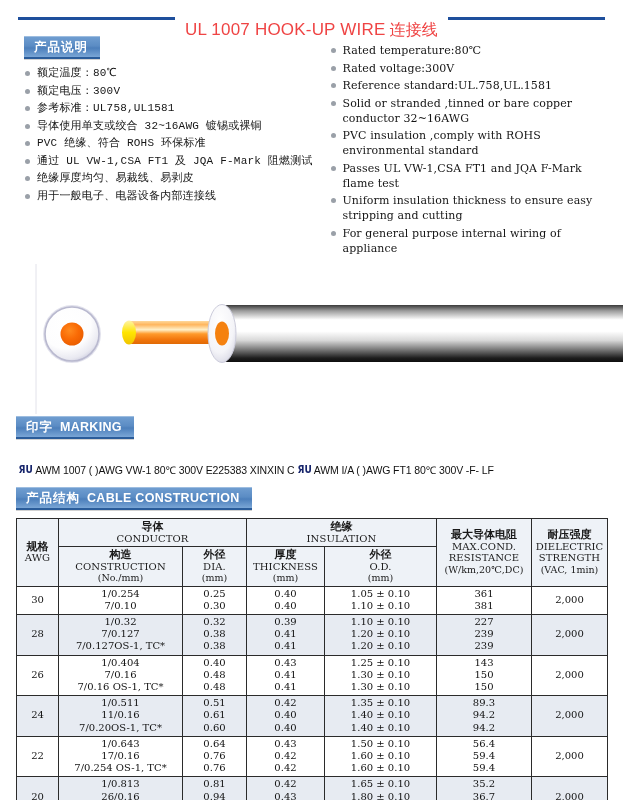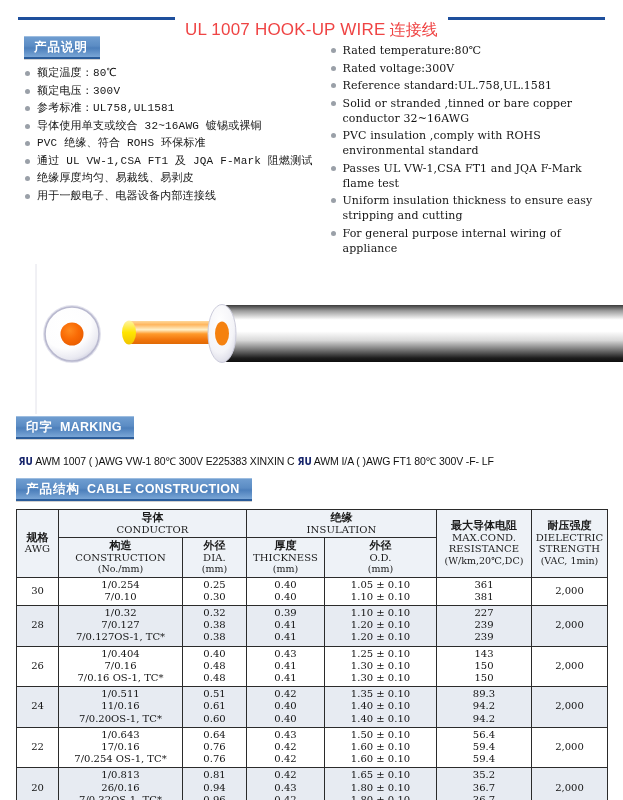--- a/index.html
+++ b/index.html
@@ -116,28 +116,28 @@
   .wire-figure {
     position: relative;
     height: 150px;
     margin: 6px 0 0 0;
   }
   .wire-svg { display: block; }
 
   
   .marking-sec { padding: 0 16px; margin-top: 2px; }
   .marking-line {
-    margin-top: 15px;
+    margin-top: 24px;
     font-family: "Liberation Sans", sans-serif;
     font-size: 10.5px;
     color: #111;
     white-space: nowrap;
     letter-spacing: -0.1px;
     display: flex;
-    align-items: center;
+    align-items: flex-start;
   }
   .ul-mark {
     display: inline-block;
     font-weight: bold;
     color: #16246b;
     font-size: 11px;
     font-family: "DejaVu Sans", sans-serif;
     transform: scaleX(0.82);
     margin: 0 1px;
   }

